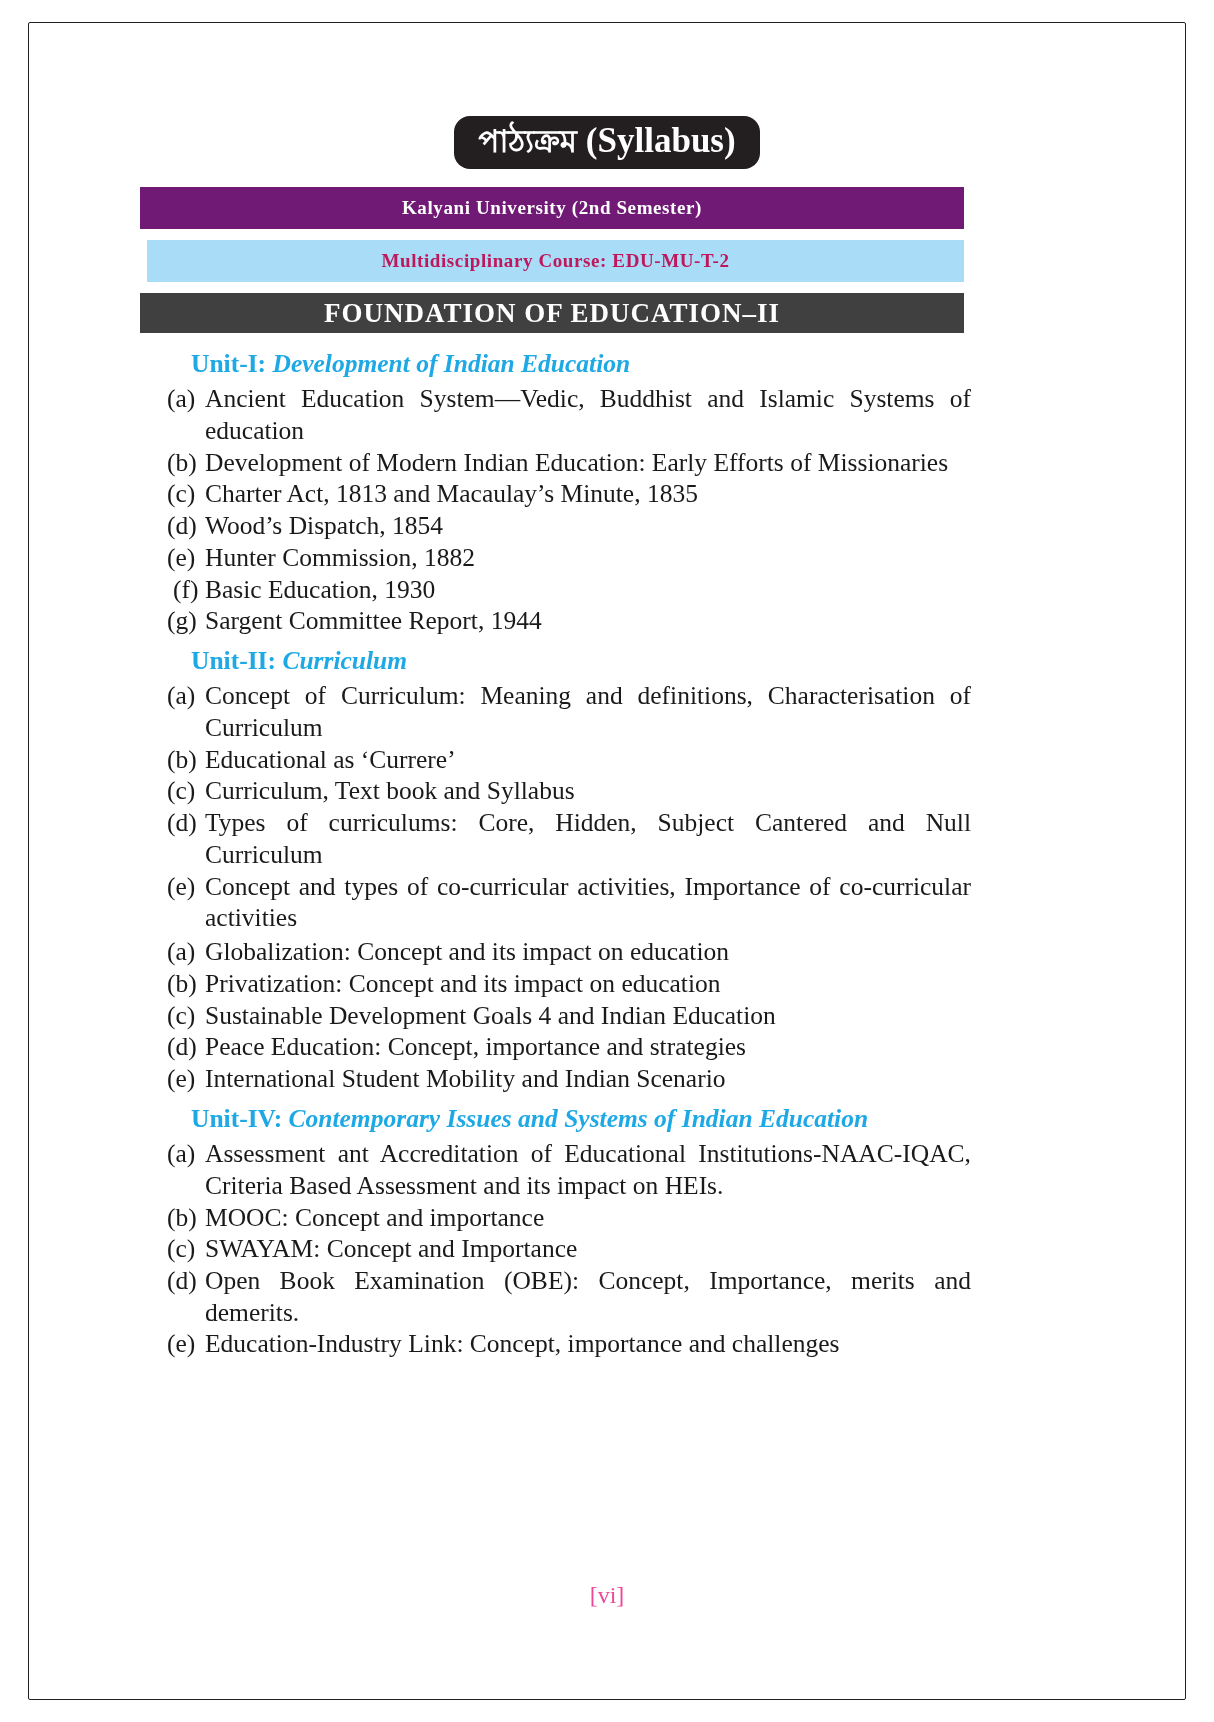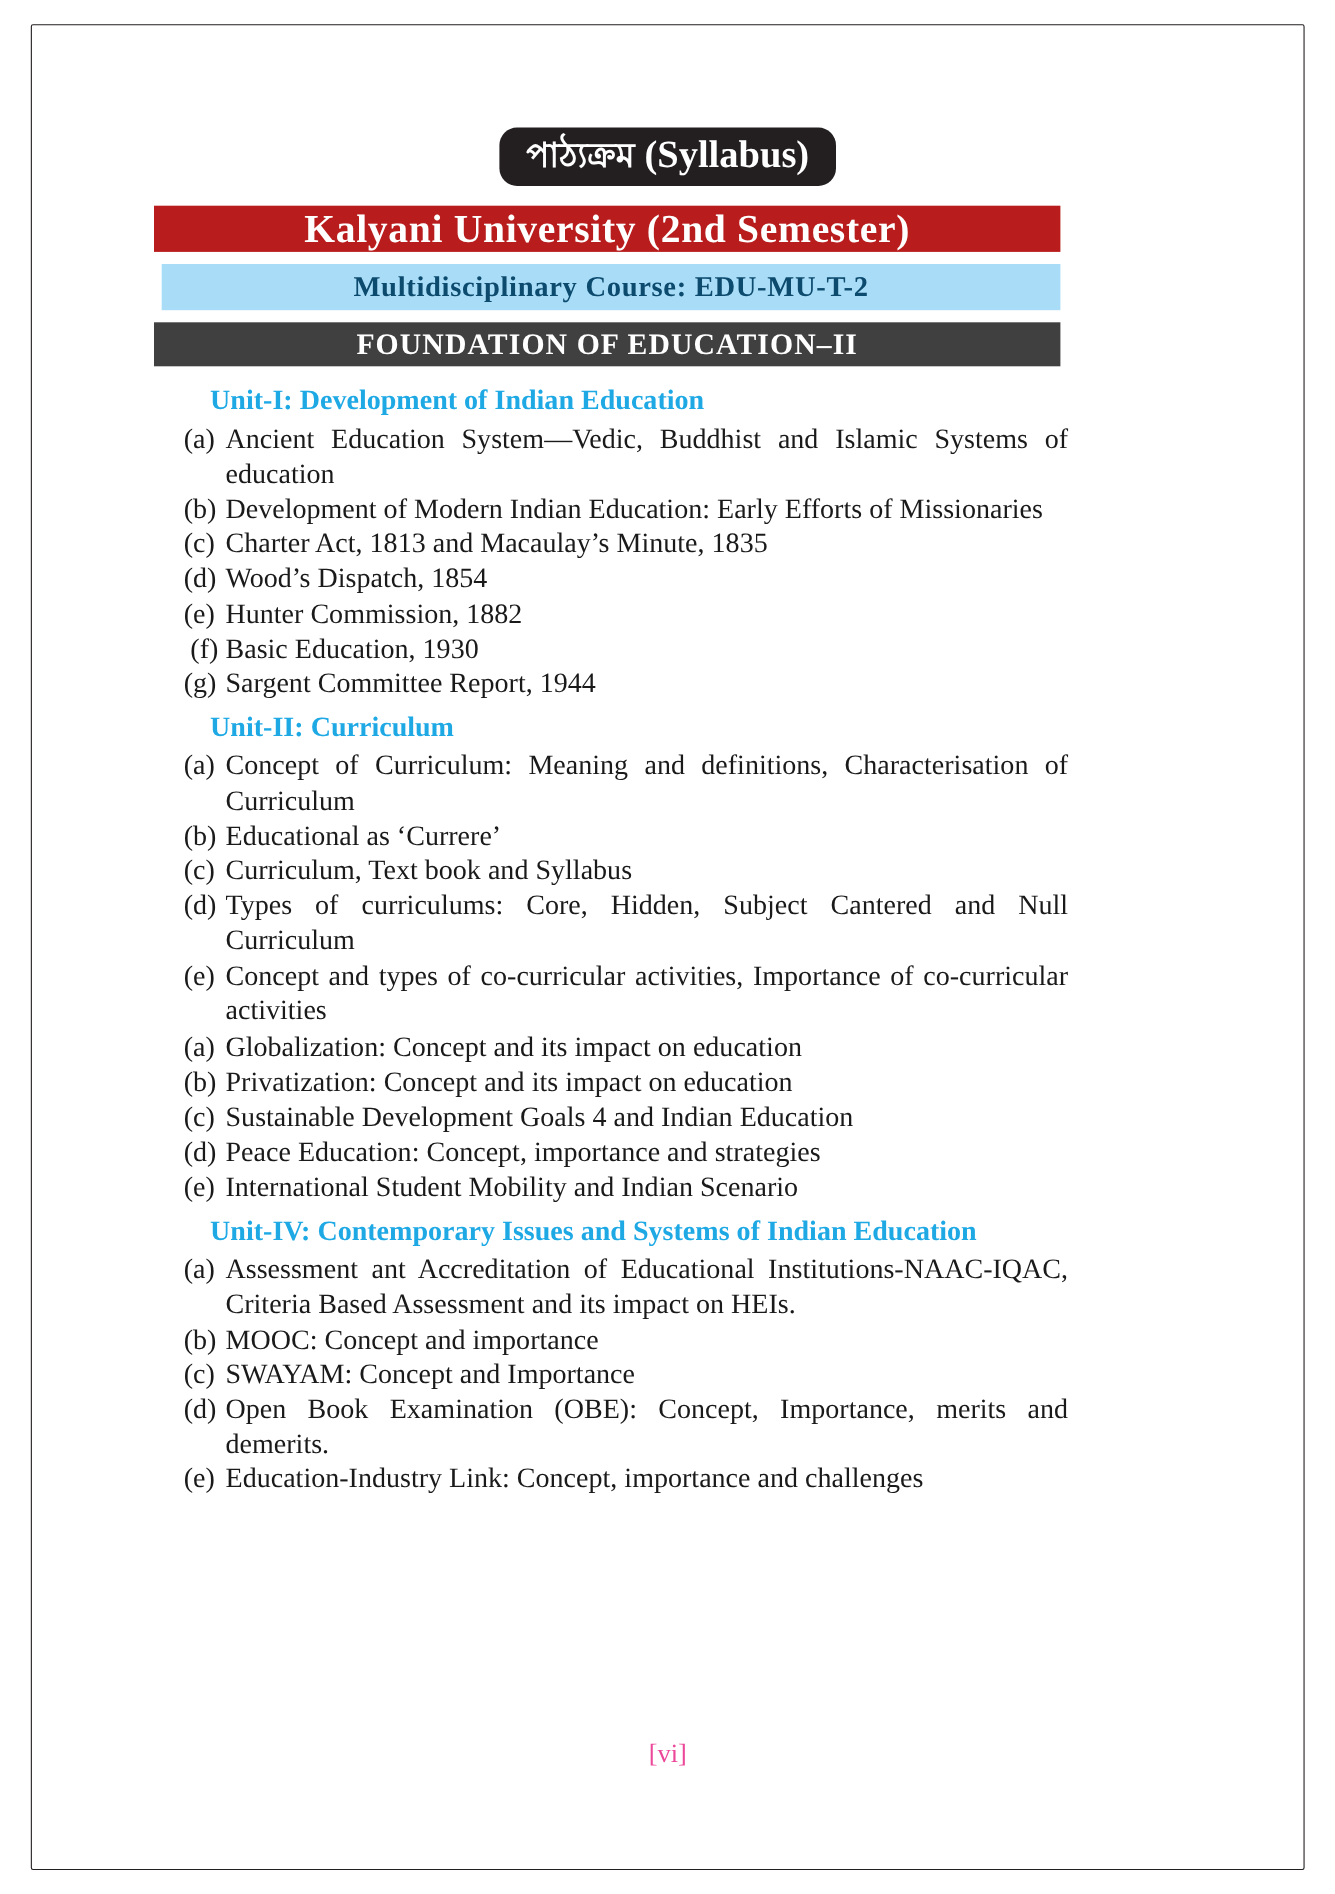--- a/index.html
+++ b/index.html
@@ -66,31 +66,31 @@
     text-align: center;
     font-weight: bold;
     letter-spacing: 0.6px;
     white-space: nowrap;
     overflow: hidden;
   }
   .bar-univ {
     left: 140px; top: 187px;
     width: 824px; height: 42px;
     line-height: 42px;
-    background: #b91c1c;
+    background: #701a75;
     color: #ffffff;
-    font-size: 36px;
+    font-size: 19px;
   }
   .bar-course {
     left: 147px; top: 240px;
     width: 817px; height: 42px;
     line-height: 42px;
     background: #a9ddf7;
-    color: #0c4a6e;
-    font-size: 26px;
+    color: #be185d;
+    font-size: 19px;
   }
   .bar-title {
     left: 140px; top: 293px;
     width: 824px; height: 40px;
     line-height: 40px;
     background: #404040;
     color: #ffffff;
     font-size: 27px;
     letter-spacing: 1px;
   }
@@ -111,20 +111,21 @@
     margin-top: 6px;
     margin-bottom: 1px;
     white-space: nowrap;
   }
   .unit-head .u-label {
     font-weight: bold;
     margin-left: 44px;
   }
   .unit-head .u-title {
     font-weight: bold;
+    font-style: italic;
   }
 
   ol.items {
     list-style: none;
     margin: 0;
     padding: 0;
   }
   ol.items > li {
     position: relative;
     padding-left: 58px;

